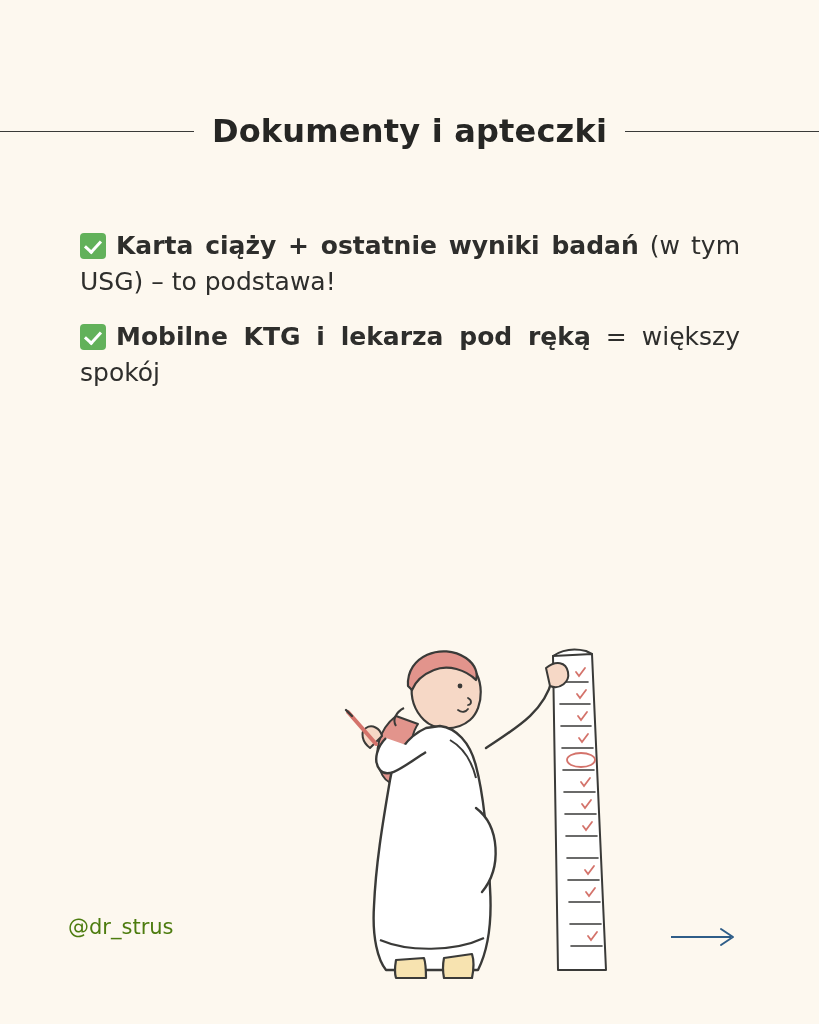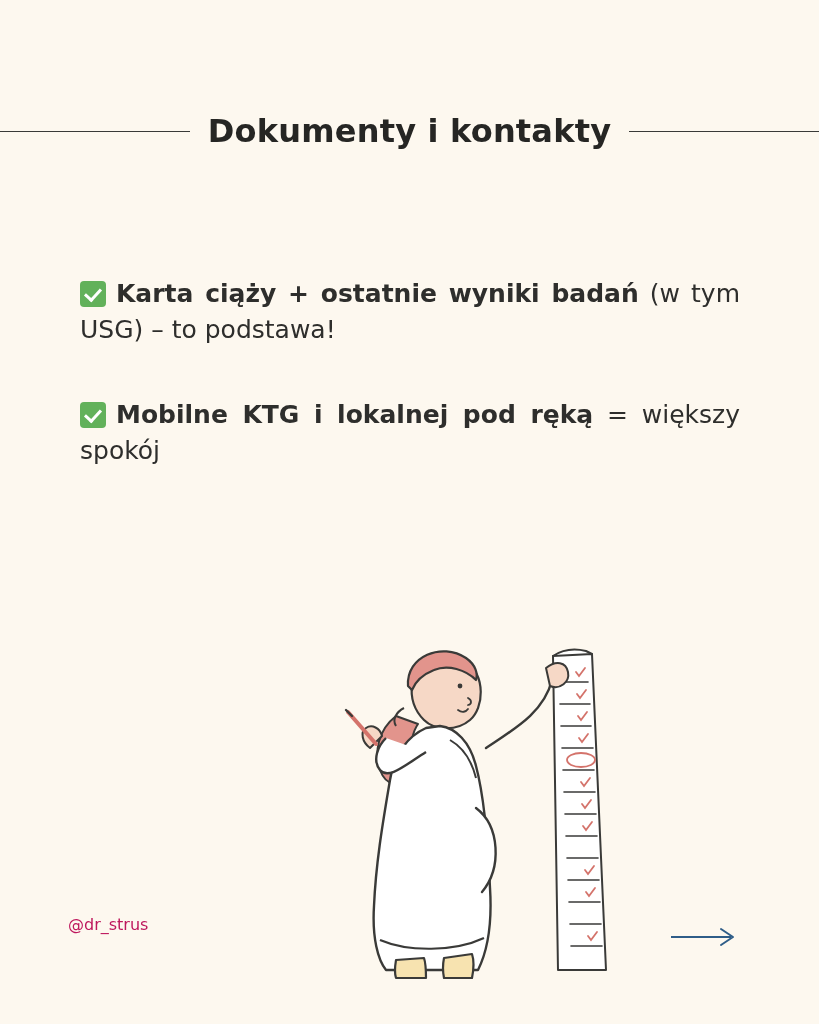--- a/index.html
+++ b/index.html
@@ -55,21 +55,20 @@
     left: 80px;
     width: 660px;
   }
   .check-item {
     margin-bottom: 18px;
     font-size: 25px;
     line-height: 1.45;
     color: #2e2e2c;
     text-align: justify;
     font-family: "DejaVu Sans", sans-serif;
-    margin-top: 48px;
   }
   .check-box {
     display: inline-block;
     width: 26px;
     height: 26px;
     background: #62b15a;
     border-radius: 4px;
     position: relative;
     vertical-align: -5px;
     margin-right: 10px;
@@ -90,22 +89,22 @@
   }
   .rest {
     font-weight: normal;
   }
 
   
   .handle {
     position: absolute;
     left: 68px;
     top: 915px;
-    font-size: 16px;
-    color: #be185d;
+    font-size: 21px;
+    color: #4d7c0f;
     font-family: "DejaVu Sans", sans-serif;
   }
   .arrow {
     position: absolute;
     right: 80px;
     top: 925px;
     width: 70px;
     height: 24px;
   }
 
@@ -118,34 +117,34 @@
     height: 360px;
   }
 </style>
 </head>
 <body>
 
 <div class="page">
 
   <div class="header">
     <div class="header-rule left"></div>
-    <div class="header-title">Dokumenty i kontakty</div>
+    <div class="header-title">Dokumenty i apteczki</div>
     <div class="header-rule right"></div>
   </div>
 
   <div class="checklist">
 
     <div class="check-item">
       <span class="check-box"></span><span class="bold">Karta ciąży + ostatnie wyniki badań</span><span class="rest"> (w tym USG) – to podstawa!</span>
     </div>
 
 
 
     <div class="check-item">
-      <span class="check-box"></span><span class="bold">Mobilne KTG i lokalnej pod ręką</span><span class="rest"> = większy spokój</span>
+      <span class="check-box"></span><span class="bold">Mobilne KTG i lekarza pod ręką</span><span class="rest"> = większy spokój</span>
     </div>
 
   </div>
 
   <svg class="illustration" viewBox="0 0 380 360">
 
     <g>
       <path d="M253 36 C262 30 274 28 286 31 L292 34 L286 45 L280 42 C272 39 264 40 258 44 Z" fill="#ffffff" stroke="#3a3a38" stroke-width="2" stroke-linejoin="round"></path>
       <path d="M253 36 L258 350 L306 350 L292 34 Z" fill="#ffffff" stroke="#3a3a38" stroke-width="2" stroke-linejoin="round"></path>
 

